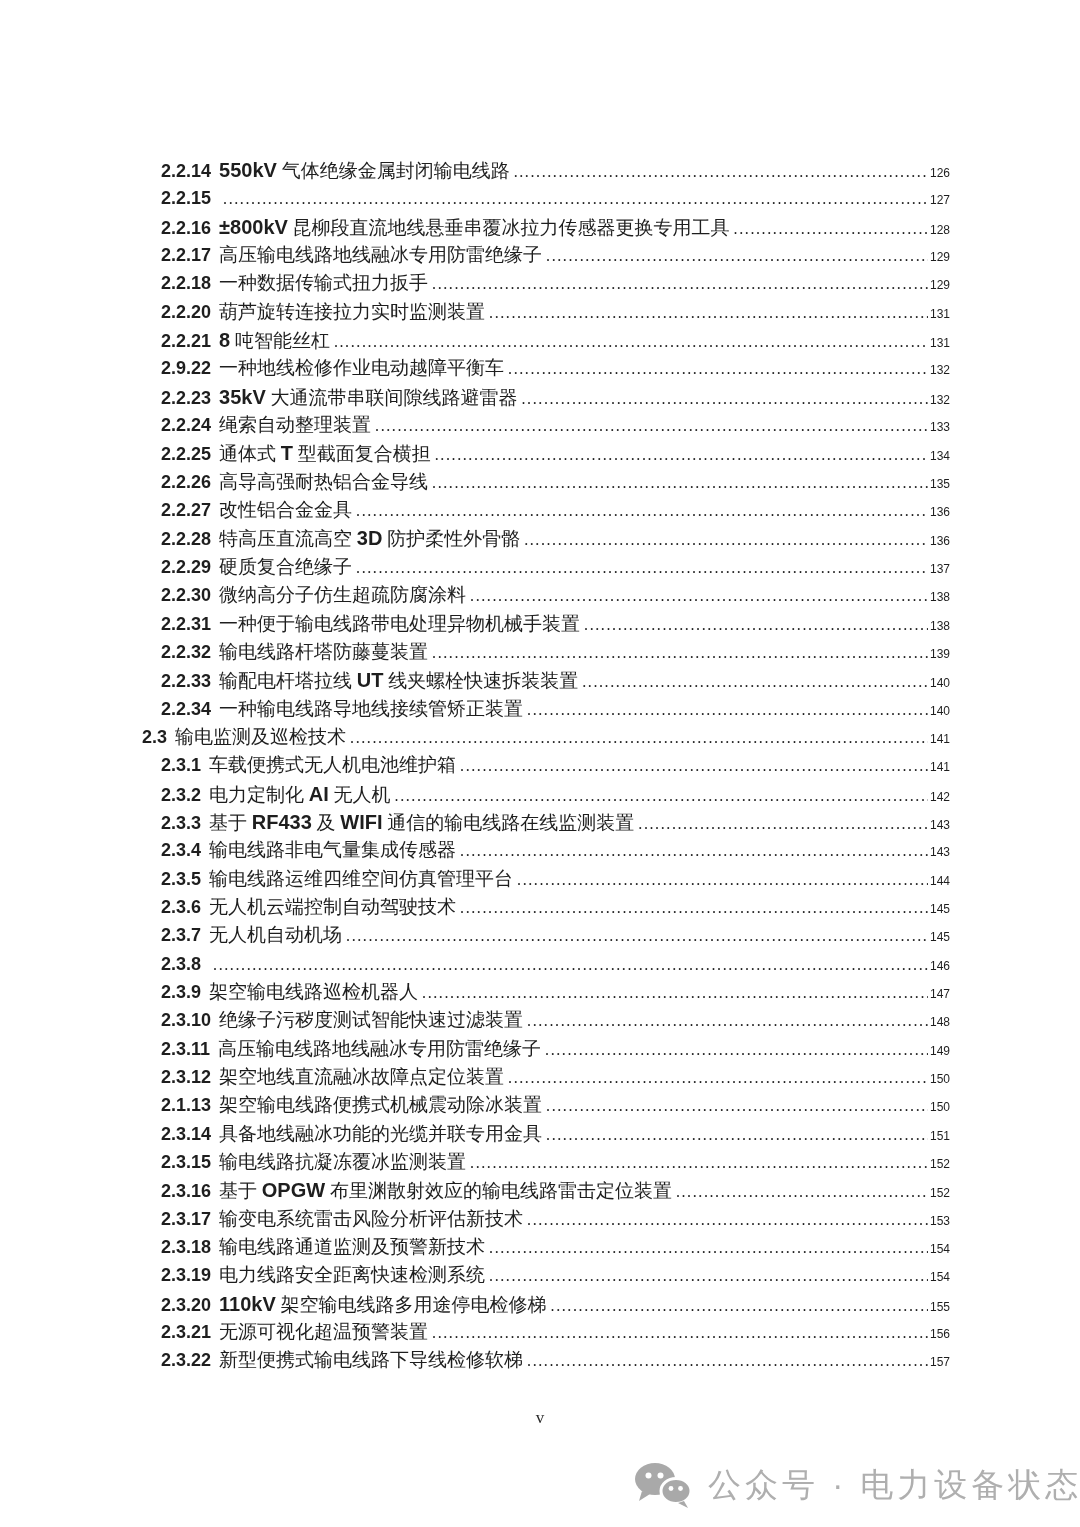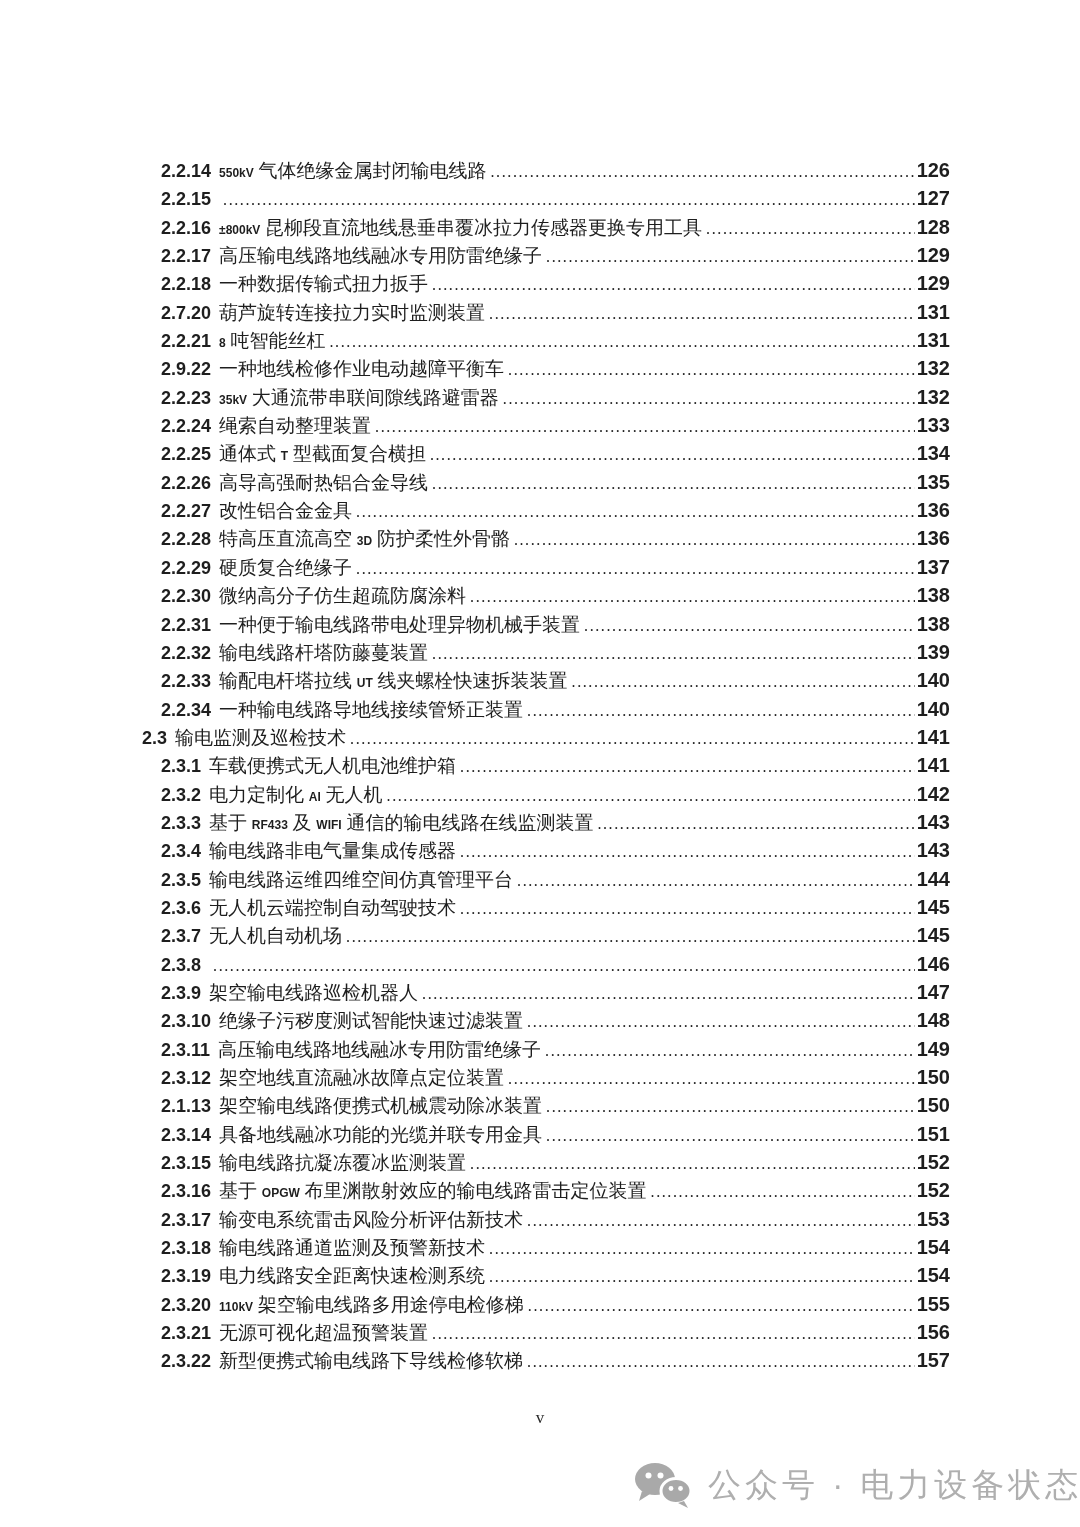--- a/index.html
+++ b/index.html
@@ -34,41 +34,41 @@
     font-family: "Liberation Sans", sans-serif;
     font-weight: 700;
     font-size: 18px;
     margin-right: 8px;
     flex: 0 0 auto;
   }
   .title { font-family: "Liberation Serif", serif; flex: 0 0 auto; }
   .title .lat {
     font-family: "Liberation Sans", sans-serif;
     font-weight: 700;
-    font-size: 12px;
+    font-size: 20px;
   }
   .leader {
     flex: 1 1 auto;
     overflow: hidden;
     white-space: nowrap;
     margin-left: 4px;
     margin-right: 2px;
     min-width: 12px;
   }
   .leader::after {
     content: "....................................................................................................................................................................................................................................................................................................................................................................";
     font-family: "Liberation Serif", serif;
     font-size: 16px;
     letter-spacing: 1.6px;
     color: #1e1e1e;
   }
   .pg {
     font-family: "Liberation Sans", sans-serif;
-    font-weight: 700;
-    font-size: 20px;
+    font-weight: 400;
+    font-size: 12px;
     flex: 0 0 auto;
     text-align: center;
   }
   .footer-page-num {
     position: absolute;
     top: 1408px; left: 0;
     width: 1080px;
     text-align: center;
     font-family: "Liberation Serif", serif;
     font-size: 17px;
@@ -117,21 +117,21 @@
         <span class="leader"></span>
         <span class="pg">129</span>
       </div>
       <div class="row lvl3">
         <span class="num">2.2.18</span>
         <span class="title"><span>一种数据传输式扭力扳手</span></span>
         <span class="leader"></span>
         <span class="pg">129</span>
       </div>
       <div class="row lvl3">
-        <span class="num">2.7.20</span>
+        <span class="num">2.2.20</span>
         <span class="title"><span>葫芦旋转连接拉力实时监测装置</span></span>
         <span class="leader"></span>
         <span class="pg">131</span>
       </div>
       <div class="row lvl3">
         <span class="num">2.2.21</span>
         <span class="title"><span class="lat">8</span><span> 吨智能丝杠</span></span>
         <span class="leader"></span>
         <span class="pg">131</span>
       </div>

